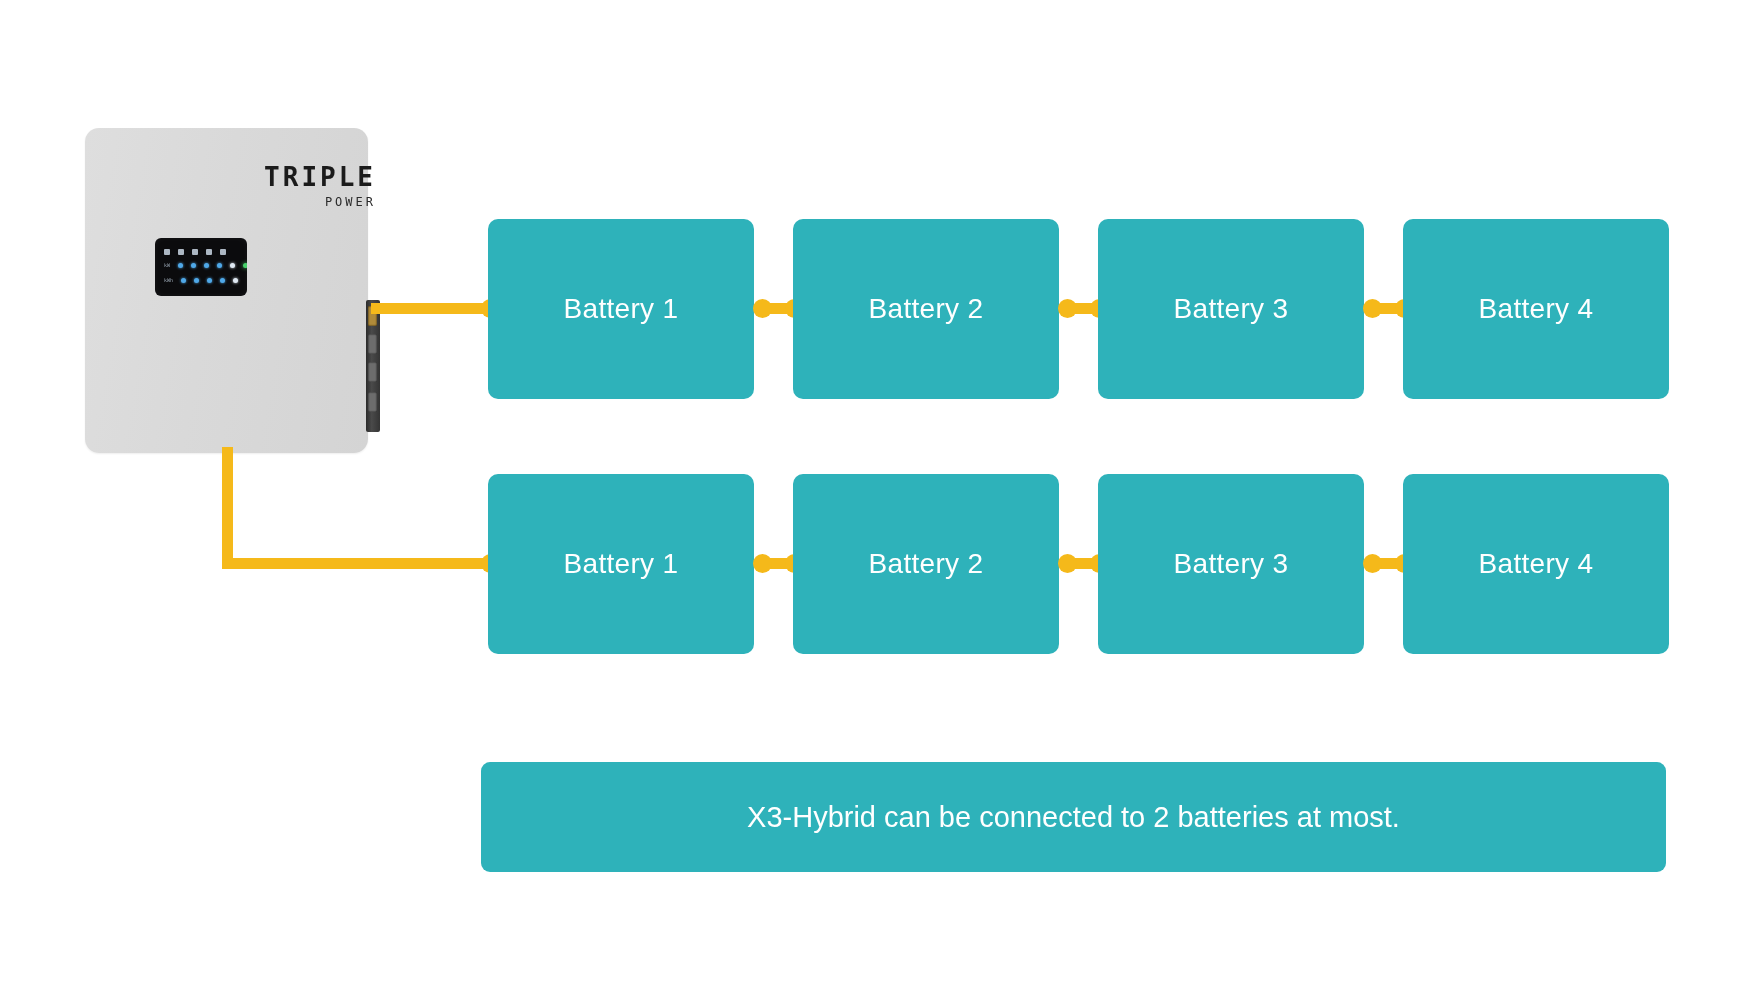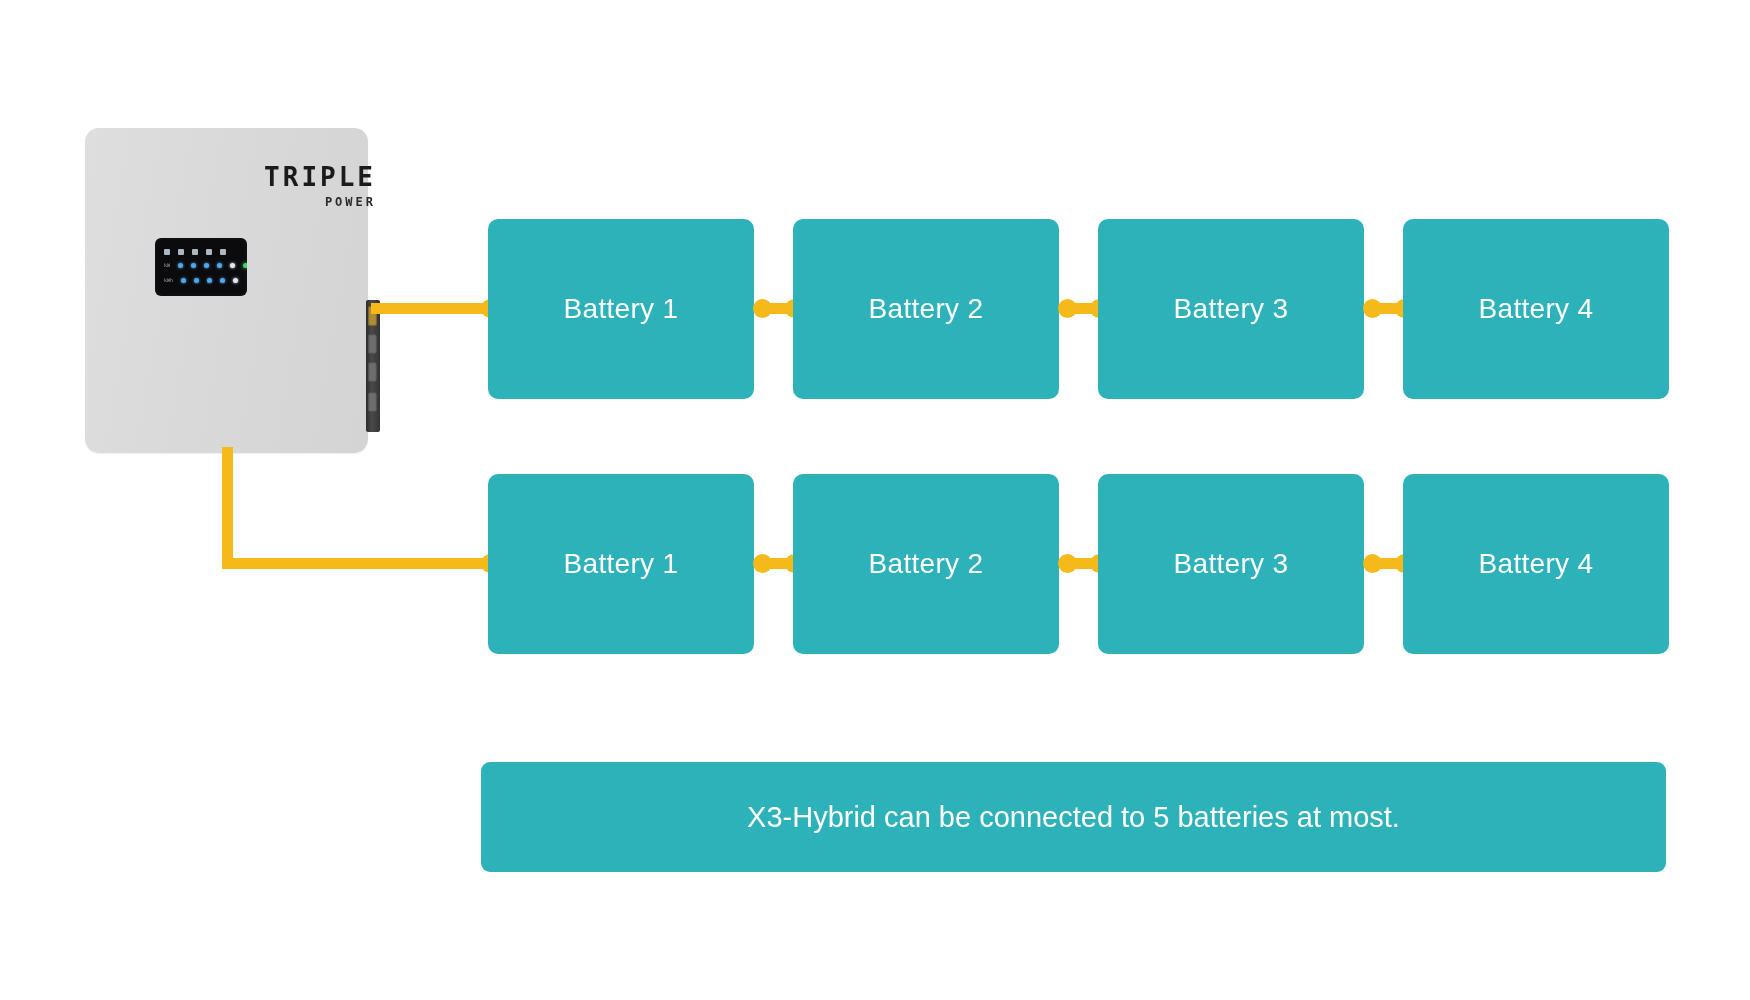--- a/index.html
+++ b/index.html
@@ -47,21 +47,21 @@
     font-weight: bold;
     letter-spacing: 3px;
     color: #1b1b1b;
   }
   .logo-sub {
     display: block;
     margin-top: 6px;
     padding-left: 28px;
     font-family: "DejaVu Sans Mono", monospace;
     font-size: 12px;
-    font-weight: bold;
+    font-weight: normal;
     letter-spacing: 3px;
     color: #2a2a2a;
   }
 
   .inverter-screen {
     position: absolute;
     left: 70px;
     top: 110px;
     width: 92px;
     height: 58px;
@@ -280,16 +280,16 @@
 
   <div class="wire wire-h" style="left:1370px; top:558px; width:34px;"></div>
   <div class="node" style="left:1363px; top:554px;"></div>
   <div class="node" style="left:1395px; top:554px;"></div>
 
   <div class="battery" style="left:1403px; top:474px;">
     <span>Battery 4</span>
   </div>
 
   <div class="caption">
-    <div>X3-Hybrid can be connected to 5 batteries at most.</div>
+    <div>X3-Hybrid can be connected to 2 batteries at most.</div>
   </div>
 
 </div>
 
 </body></html>

